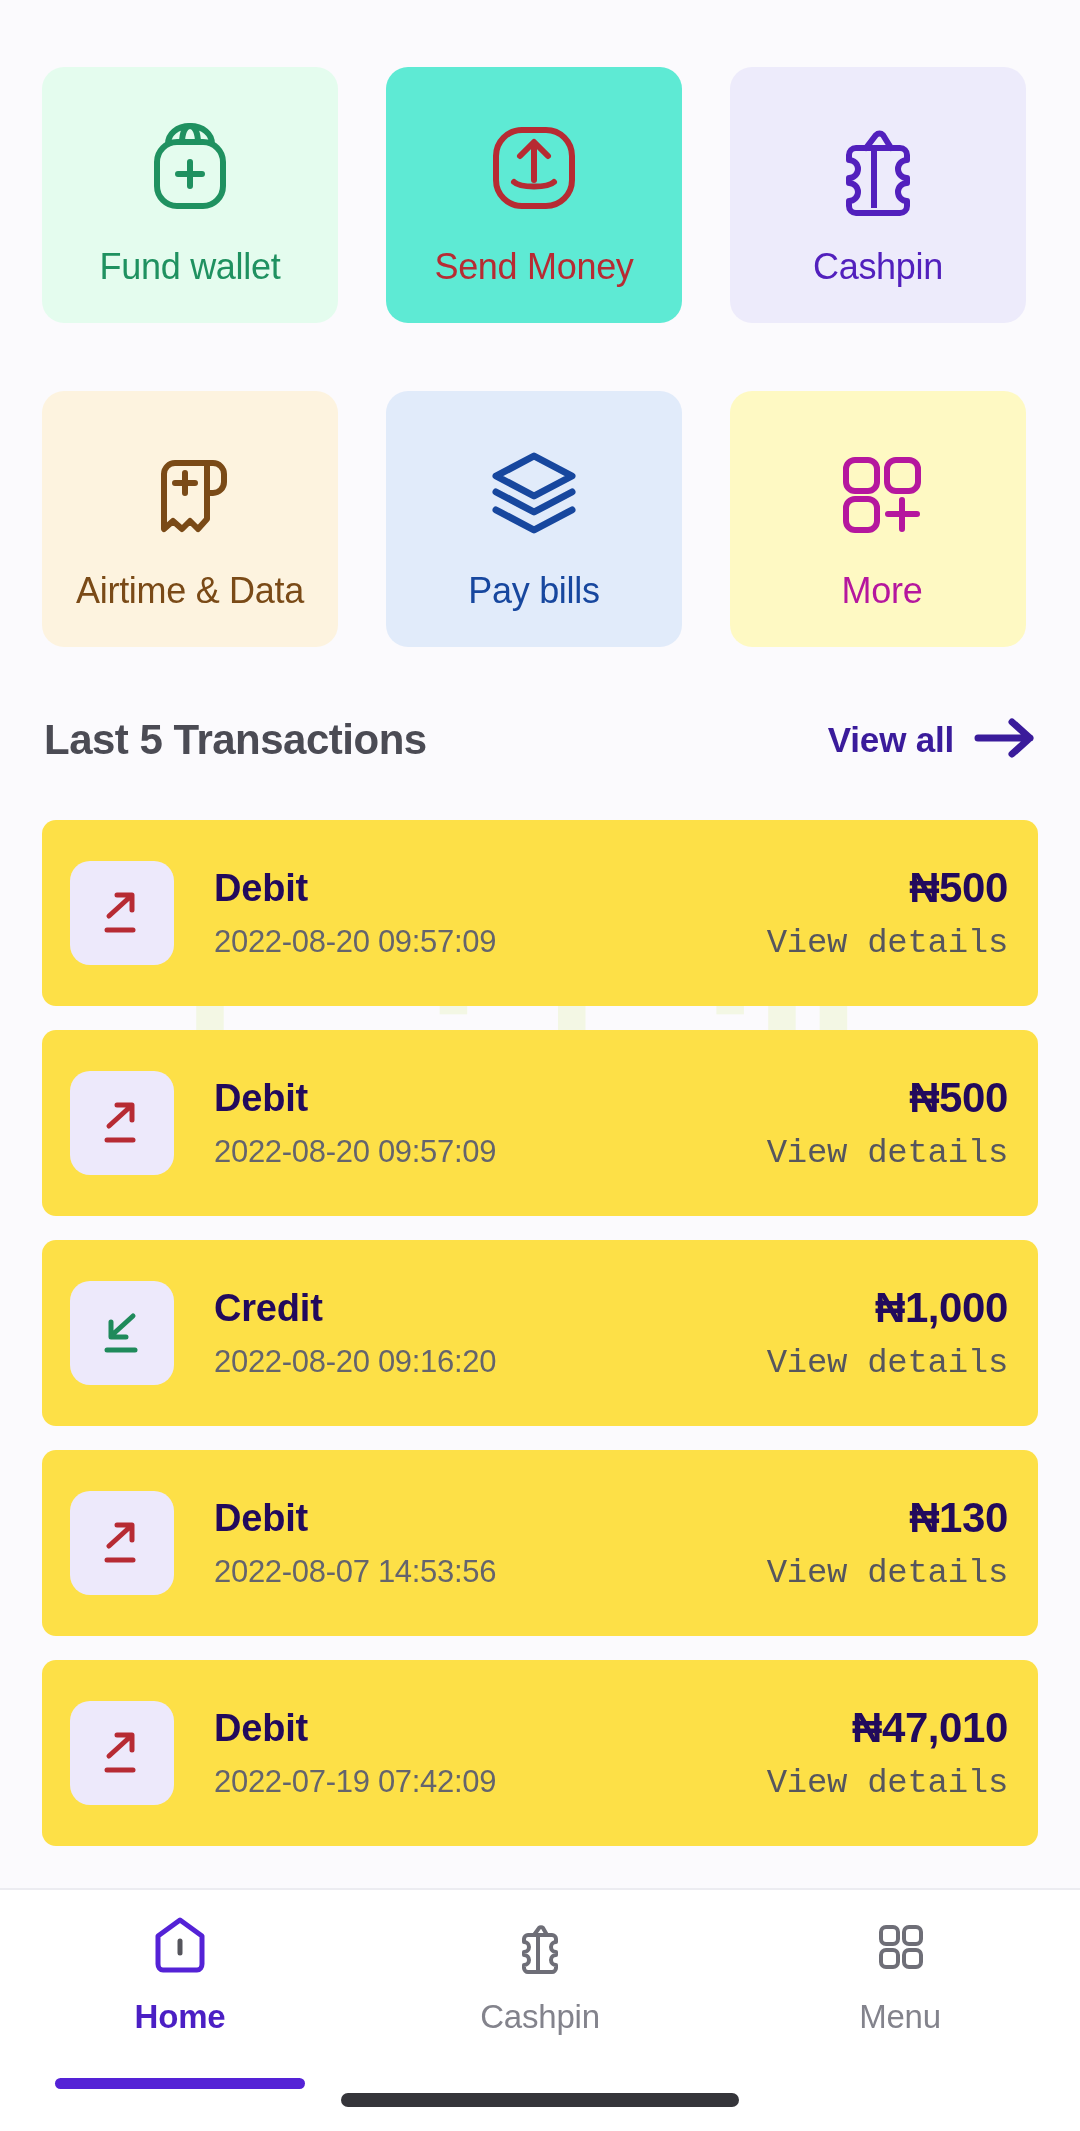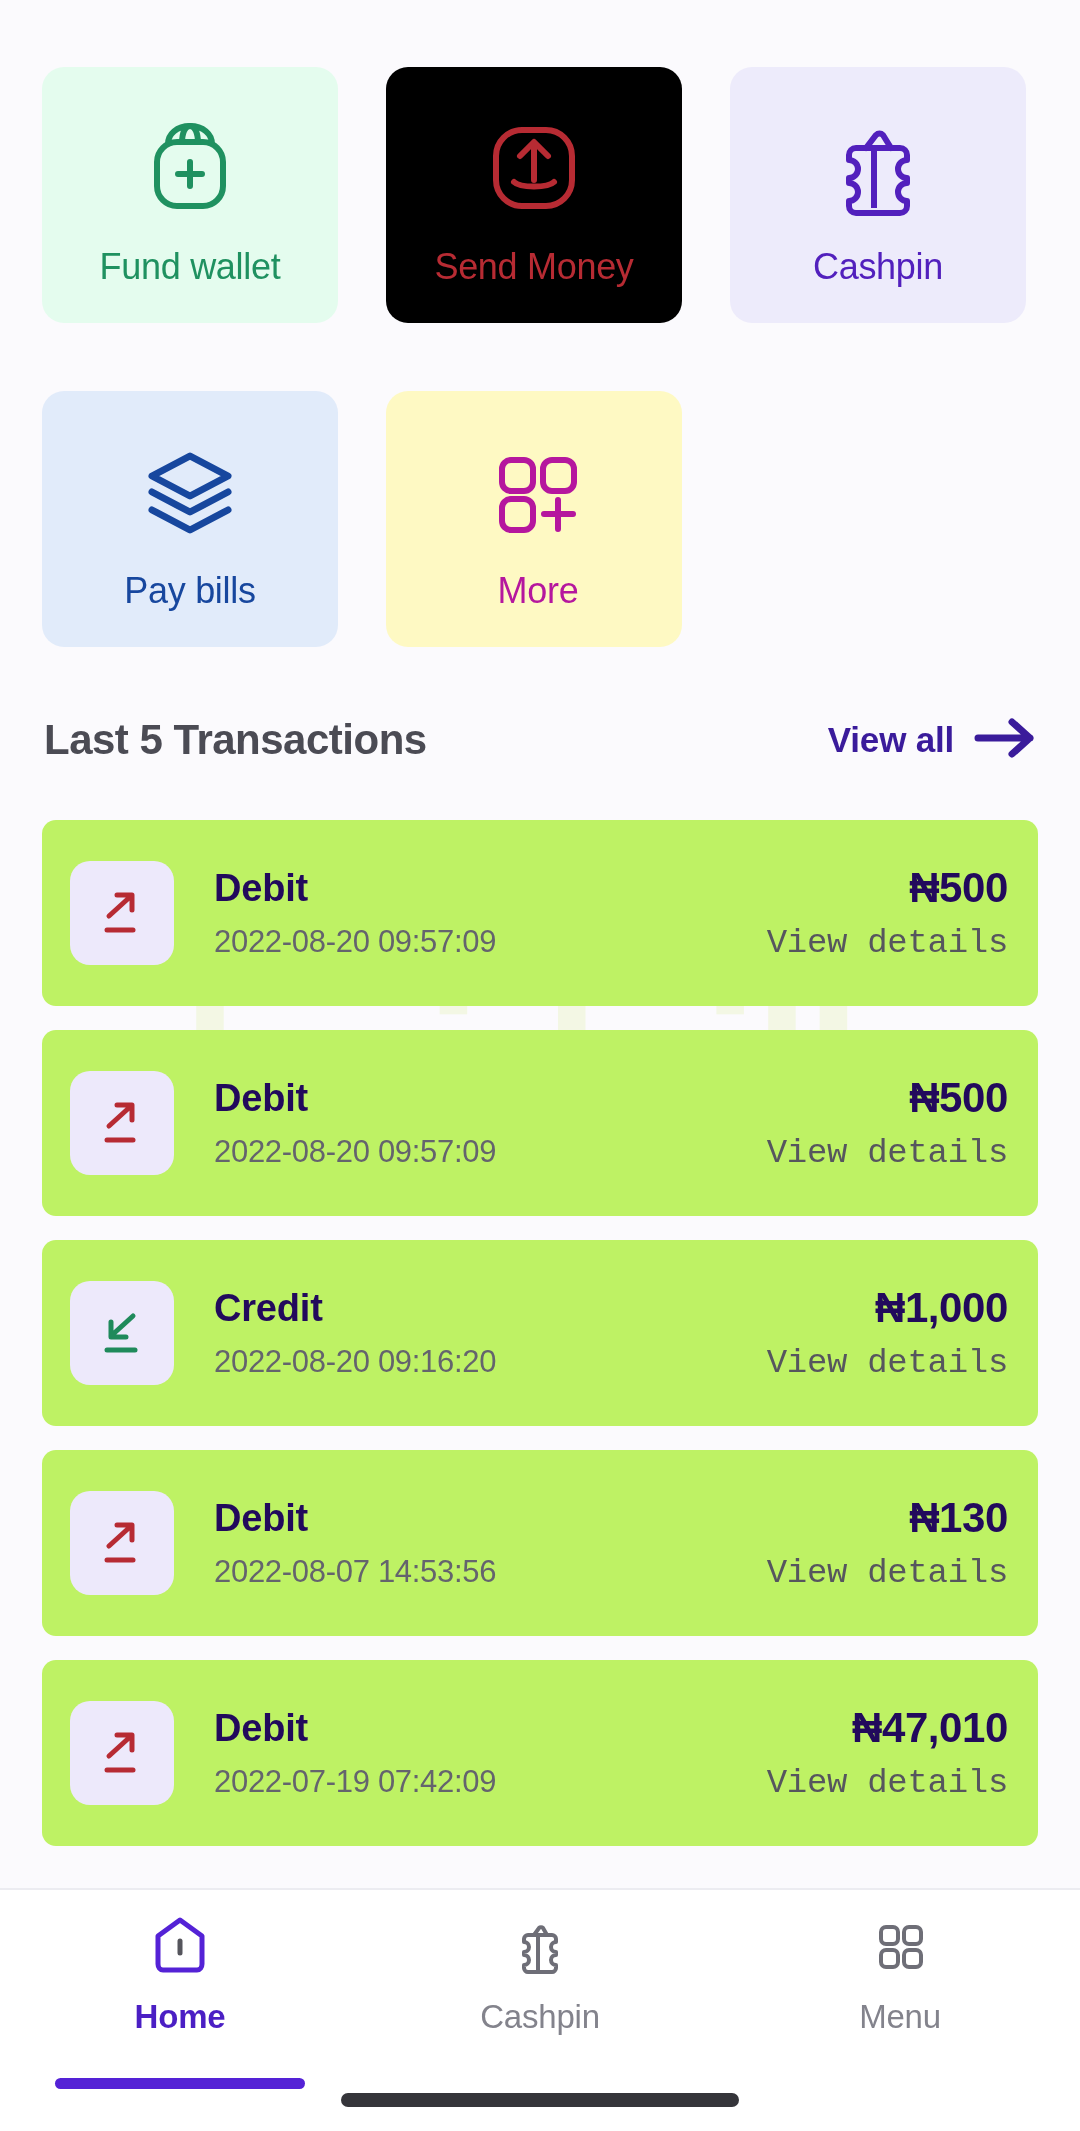--- a/index.html
+++ b/index.html
@@ -109,21 +109,21 @@
     position: absolute;
     left: 42px;
     top: 820px;
     width: 996px;
     z-index: 2;
   }
 
   .tx-card {
     position: relative;
     height: 186px;
-    background: #bef264;
+    background: #fde047;
     border-radius: 14px;
     margin-bottom: 24px;
     display: flex;
     align-items: center;
     padding: 0 30px 0 28px;
     cursor: pointer;
   }
 
   .tx-icon {
     width: 104px;
@@ -250,21 +250,21 @@
         <svg width="110" height="106" viewBox="0 0 110 106" fill="none">
           <path d="M22 48c0-11 9-20 20-20h26c11 0 20 9 20 20v24c0 11-9 20-20 20H42c-11 0-20-9-20-20V48z" stroke="#1F9160" stroke-width="6"></path>
           <path d="M33 30c0-10 9-18 22-18s22 8 22 18" stroke="#1F9160" stroke-width="6" fill="none"></path>
           <path d="M47 29c0-10 3-17 8-17s8 7 8 17" stroke="#1F9160" stroke-width="6" fill="none"></path>
           <path d="M55 48v24M43 60h24" stroke="#1F9160" stroke-width="6" stroke-linecap="round"></path>
         </svg>
       </div>
       <div class="tlabel" style="color: rgb(31, 145, 96);">Fund wallet</div>
     </div>
 
-    <div class="tile" id="t1" style="background: #000000;">
+    <div class="tile" id="t1" style="background: #5eead4;">
       <div class="glyph">
         <svg width="104" height="104" viewBox="0 0 104 104" fill="none">
           <rect x="14" y="14" width="76" height="76" rx="26" stroke="#B72B33" stroke-width="6"></rect>
           <path d="M52 64V28M38 40l14-14 14 14" stroke="#B72B33" stroke-width="6" stroke-linecap="round" stroke-linejoin="round"></path>
           <path d="M32 66c6 6 34 6 40 0" stroke="#B72B33" stroke-width="6" stroke-linecap="round" fill="none"></path>
         </svg>
       </div>
       <div class="tlabel" style="color: rgb(183, 43, 51);">Send Money</div>
     </div>
 
@@ -272,20 +272,30 @@
       <div class="glyph">
         <svg width="104" height="104" viewBox="0 0 104 104" fill="none">
           <path d="M30 32h44c4 0 7 3 7 7v5a9 9 0 000 18v5a9 9 0 000 18v5c0 4-3 7-7 7H30c-4 0-7-3-7-7v-5a9 9 0 000-18v-5a9 9 0 000-18v-5c0-4 3-7 7-7z" stroke="#5220BD" stroke-width="6" stroke-linejoin="round"></path>
           <path d="M40 32l10-13c2-2 5-2 7 0l8 13" stroke="#5220BD" stroke-width="6" stroke-linecap="round" fill="none"></path>
           <path d="M48 32v60" stroke="#5220BD" stroke-width="6"></path>
         </svg>
       </div>
       <div class="tlabel" style="color: rgb(82, 32, 189);">Cashpin</div>
     </div>
 
+    <div class="tile" id="t3" style="background: rgb(253, 243, 223);">
+      <div class="glyph">
+        <svg width="104" height="104" viewBox="0 0 104 104" fill="none">
+          <path d="M26 34c0-6 5-11 11-11h32v56l-9 10-8-8-8 8-9-8-9 8V34z" stroke="#7A4A17" stroke-width="6" stroke-linejoin="round" fill="none"></path>
+          <path d="M69 23h6c6 0 11 5 11 11v8c0 6-5 11-11 11h-6" stroke="#7A4A17" stroke-width="6" stroke-linejoin="round" fill="none"></path>
+          <path d="M47 33v20M37 43h20" stroke="#7A4A17" stroke-width="6" stroke-linecap="round"></path>
+        </svg>
+      </div>
+      <div class="tlabel" style="color: rgb(122, 74, 23);">Airtime &amp; Data</div>
+    </div>
 
     <div class="tile" id="t4" style="background: rgb(225, 235, 250);">
       <div class="glyph">
         <svg width="108" height="104" viewBox="0 0 108 104" fill="none">
           <path d="M54 16l38 20-38 20-38-20 38-20z" stroke="#17479E" stroke-width="7" stroke-linejoin="round"></path>
           <path d="M16 52l38 20 38-20" stroke="#17479E" stroke-width="7" stroke-linecap="round" stroke-linejoin="round" fill="none"></path>
           <path d="M16 70l38 20 38-20" stroke="#17479E" stroke-width="7" stroke-linecap="round" stroke-linejoin="round" fill="none"></path>
         </svg>
       </div>
       <div class="tlabel" style="color: rgb(23, 71, 158);">Pay bills</div>

